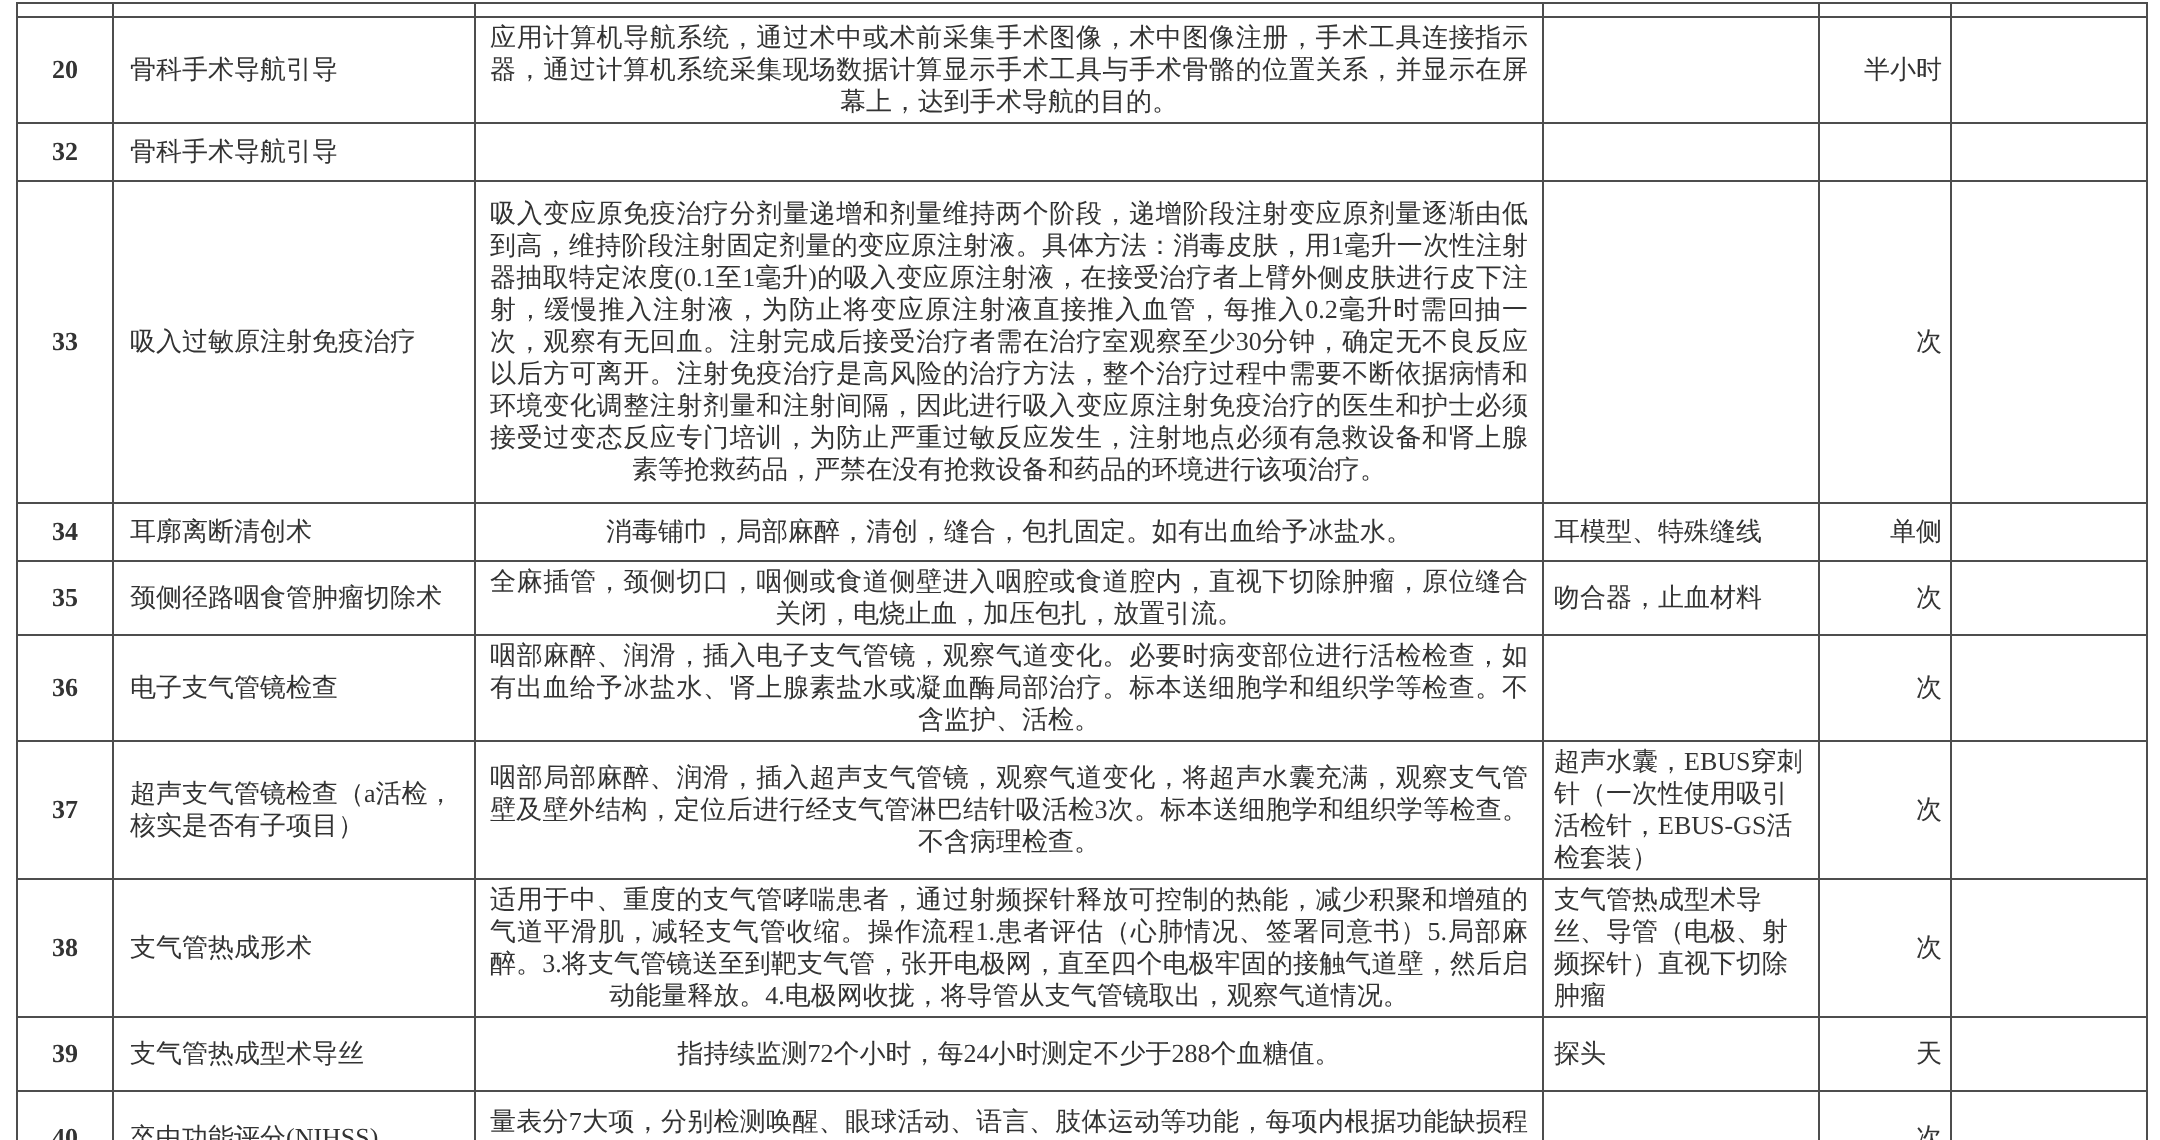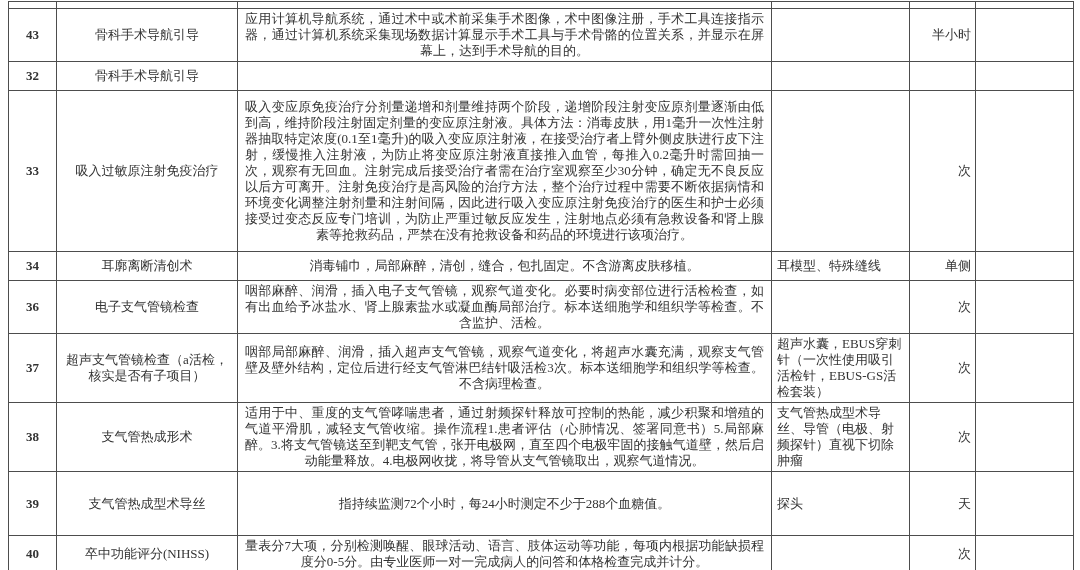--- a/index.html
+++ b/index.html
@@ -41,21 +41,21 @@
   col.c-mat  { width: 138px; }
   col.c-unit { width: 66px; }
   col.c-ext  { width: 98px; }
 
   td.cell-num {
     text-align: center;
     font-weight: 600;
     font-family: "Liberation Serif", "DejaVu Serif", serif;
   }
   td.cell-name {
-    text-align: center;
+    text-align: left;
     padding: 2px 8px;
   }
   td.cell-desc {
     text-align: justify;
     text-align-last: center;
     padding: 2px 7px;
   }
   td.cell-mat {
     text-align: left;
     padding: 2px 5px;
@@ -69,21 +69,21 @@
   
   tbody tr:nth-child(1)  { height: 7px; }
   tbody tr:nth-child(2)  { height: 48px; }
   tbody tr:nth-child(3)  { height: 29px; }
   tbody tr:nth-child(4)  { height: 161px; }
   tbody tr:nth-child(5)  { height: 29px; }
   tbody tr:nth-child(6)  { height: 36px; }
   tbody tr:nth-child(7)  { height: 48px; }
   tbody tr:nth-child(8)  { height: 68px; }
   tbody tr:nth-child(9)  { height: 64px; }
-  tbody tr:nth-child(10) { height: 23px; }
+  tbody tr:nth-child(10) { height: 37px; }
   tbody tr:nth-child(11) { height: 47px; }
 </style>
 </head>
 <body>
 
 <div class="page">
   <table class="services">
     <colgroup>
       <col class="c-num">
       <col class="c-name">
@@ -96,21 +96,21 @@
 
       <tr>
         <td class="cell-num"></td>
         <td class="cell-name"></td>
         <td class="cell-desc"></td>
         <td class="cell-mat"></td>
         <td class="cell-unit"></td>
         <td class="cell-extra"></td>
       </tr>
     <tr>
-      <td class="cell-num">43</td>
+      <td class="cell-num">20</td>
       <td class="cell-name">骨科手术导航引导</td>
       <td class="cell-desc">应用计算机导航系统，通过术中或术前采集手术图像，术中图像注册，手术工具连接指示器，通过计算机系统采集现场数据计算显示手术工具与手术骨骼的位置关系，并显示在屏幕上，达到手术导航的目的。</td>
       <td class="cell-mat"></td>
       <td class="cell-unit">半小时</td>
       <td class="cell-extra"></td>
     </tr>
         <tr>
       <td class="cell-num">32</td>
       <td class="cell-name">骨科手术导航引导</td>
       <td class="cell-desc"></td>
@@ -122,23 +122,31 @@
       <td class="cell-num">33</td>
       <td class="cell-name">吸入过敏原注射免疫治疗</td>
       <td class="cell-desc">吸入变应原免疫治疗分剂量递增和剂量维持两个阶段，递增阶段注射变应原剂量逐渐由低到高，维持阶段注射固定剂量的变应原注射液。具体方法：消毒皮肤，用1毫升一次性注射器抽取特定浓度(0.1至1毫升)的吸入变应原注射液，在接受治疗者上臂外侧皮肤进行皮下注射，缓慢推入注射液，为防止将变应原注射液直接推入血管，每推入0.2毫升时需回抽一次，观察有无回血。注射完成后接受治疗者需在治疗室观察至少30分钟，确定无不良反应以后方可离开。注射免疫治疗是高风险的治疗方法，整个治疗过程中需要不断依据病情和环境变化调整注射剂量和注射间隔，因此进行吸入变应原注射免疫治疗的医生和护士必须接受过变态反应专门培训，为防止严重过敏反应发生，注射地点必须有急救设备和肾上腺素等抢救药品，严禁在没有抢救设备和药品的环境进行该项治疗。</td>
       <td class="cell-mat"></td>
       <td class="cell-unit">次</td>
       <td class="cell-extra"></td>
     </tr>
         <tr>
       <td class="cell-num">34</td>
       <td class="cell-name">耳廓离断清创术</td>
-      <td class="cell-desc">消毒铺巾，局部麻醉，清创，缝合，包扎固定。不含游离皮肤移植。</td>
+      <td class="cell-desc">消毒铺巾，局部麻醉，清创，缝合，包扎固定。如有出血给予冰盐水。</td>
       <td class="cell-mat">耳模型、特殊缝线</td>
       <td class="cell-unit">单侧</td>
+      <td class="cell-extra"></td>
+    </tr>
+        <tr>
+      <td class="cell-num">35</td>
+      <td class="cell-name">颈侧径路咽食管肿瘤切除术</td>
+      <td class="cell-desc">全麻插管，颈侧切口，咽侧或食道侧壁进入咽腔或食道腔内，直视下切除肿瘤，原位缝合关闭，电烧止血，加压包扎，放置引流。</td>
+      <td class="cell-mat">吻合器，止血材料</td>
+      <td class="cell-unit">次</td>
       <td class="cell-extra"></td>
     </tr>
         <tr>
       <td class="cell-num">36</td>
       <td class="cell-name">电子支气管镜检查</td>
       <td class="cell-desc">咽部麻醉、润滑，插入电子支气管镜，观察气道变化。必要时病变部位进行活检检查，如有出血给予冰盐水、肾上腺素盐水或凝血酶局部治疗。标本送细胞学和组织学等检查。不含监护、活检。</td>
       <td class="cell-mat"></td>
       <td class="cell-unit">次</td>
       <td class="cell-extra"></td>
     </tr>

